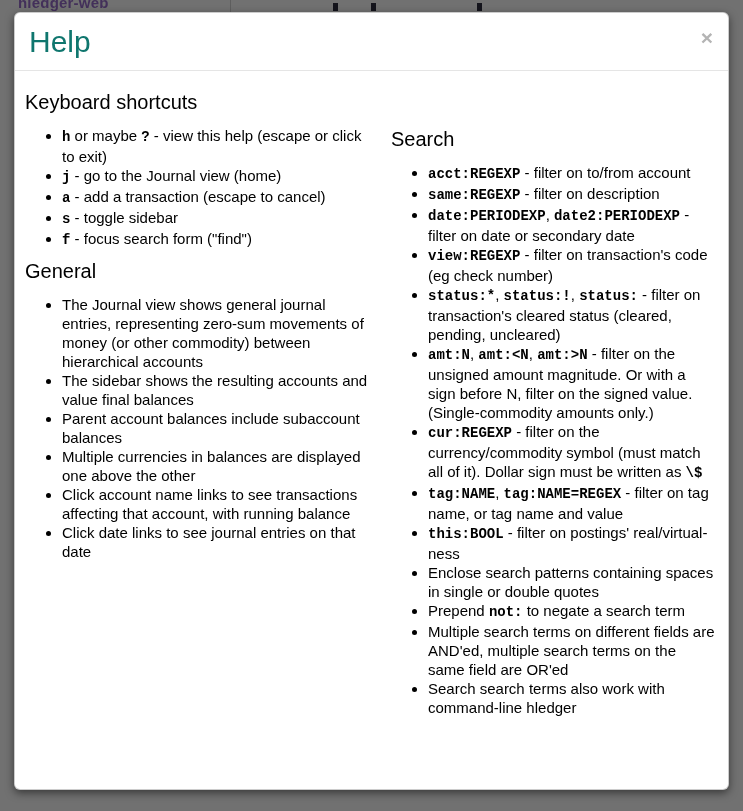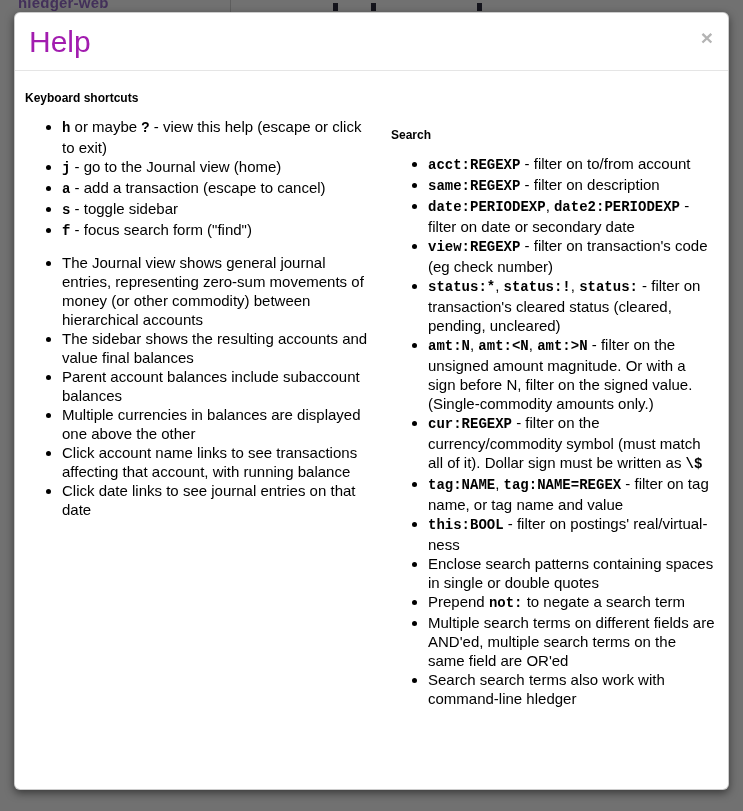--- a/index.html
+++ b/index.html
@@ -60,21 +60,21 @@
   .modal-header {
     position: relative;
     padding: 12px 15px 12px 14px;
     border-bottom: 1px solid #e5e5e5;
   }
   .modal-title {
     margin: 0;
     font-size: 30px;
     font-weight: normal;
     line-height: 1.1;
-    color: #a21caf;
+    color: #0f766e;
   }
   .close {
     position: absolute;
     top: 14px; right: 15px;
     border: none;
     background: transparent;
     padding: 0;
     font-family: "Liberation Sans", sans-serif;
     font-size: 21px;
     font-weight: bold;
@@ -86,22 +86,22 @@
     display: flex;
     padding: 20px 0 0 10px;
     color: #000000;
   }
   .col { box-sizing: border-box; }
   .col-left  { width: 347px; flex: 0 0 347px; }
   .col-right { flex: 1 1 auto; padding-left: 19px; padding-right: 13px; margin-top: 37px; }
 
   .section-heading {
     margin: 10px 0;
-    font-size: 12px;
-    font-weight: bold;
+    font-size: 20px;
+    font-weight: normal;
     color: #000000;
   }
   .col .section-heading:first-child { margin-top: 0; }
 
   ul.help-list {
     margin: 12px 0 10px 0;
     padding-left: 37px;
   }
   ul.help-list li {
     font-size: 15px;
@@ -134,20 +134,21 @@
   <div class="modal-body">
     <div class="col col-left">
       <h4 class="section-heading">Keyboard shortcuts</h4>
       <ul class="help-list">
           <li><code>h</code> or maybe <code>?</code> - view this help (escape or click to exit)</li>
           <li><code>j</code> - go to the Journal view (home)</li>
           <li><code>a</code> - add a transaction (escape to cancel)</li>
           <li><code>s</code> - toggle sidebar</li>
           <li><code>f</code> - focus search form ("find")</li>
         </ul>
+      <h4 class="section-heading">General</h4>
       <ul class="help-list">
           <li>The Journal view shows general journal entries, representing zero-sum movements of money (or other commodity) between hierarchical accounts</li>
           <li>The sidebar shows the resulting accounts and value final balances</li>
           <li>Parent account balances include subaccount balances</li>
           <li>Multiple currencies in balances are displayed one above the other</li>
           <li>Click account name links to see transactions affecting that account, with running balance</li>
           <li>Click date links to see journal entries on that date</li>
         </ul>
     </div>
     <div class="col col-right">

